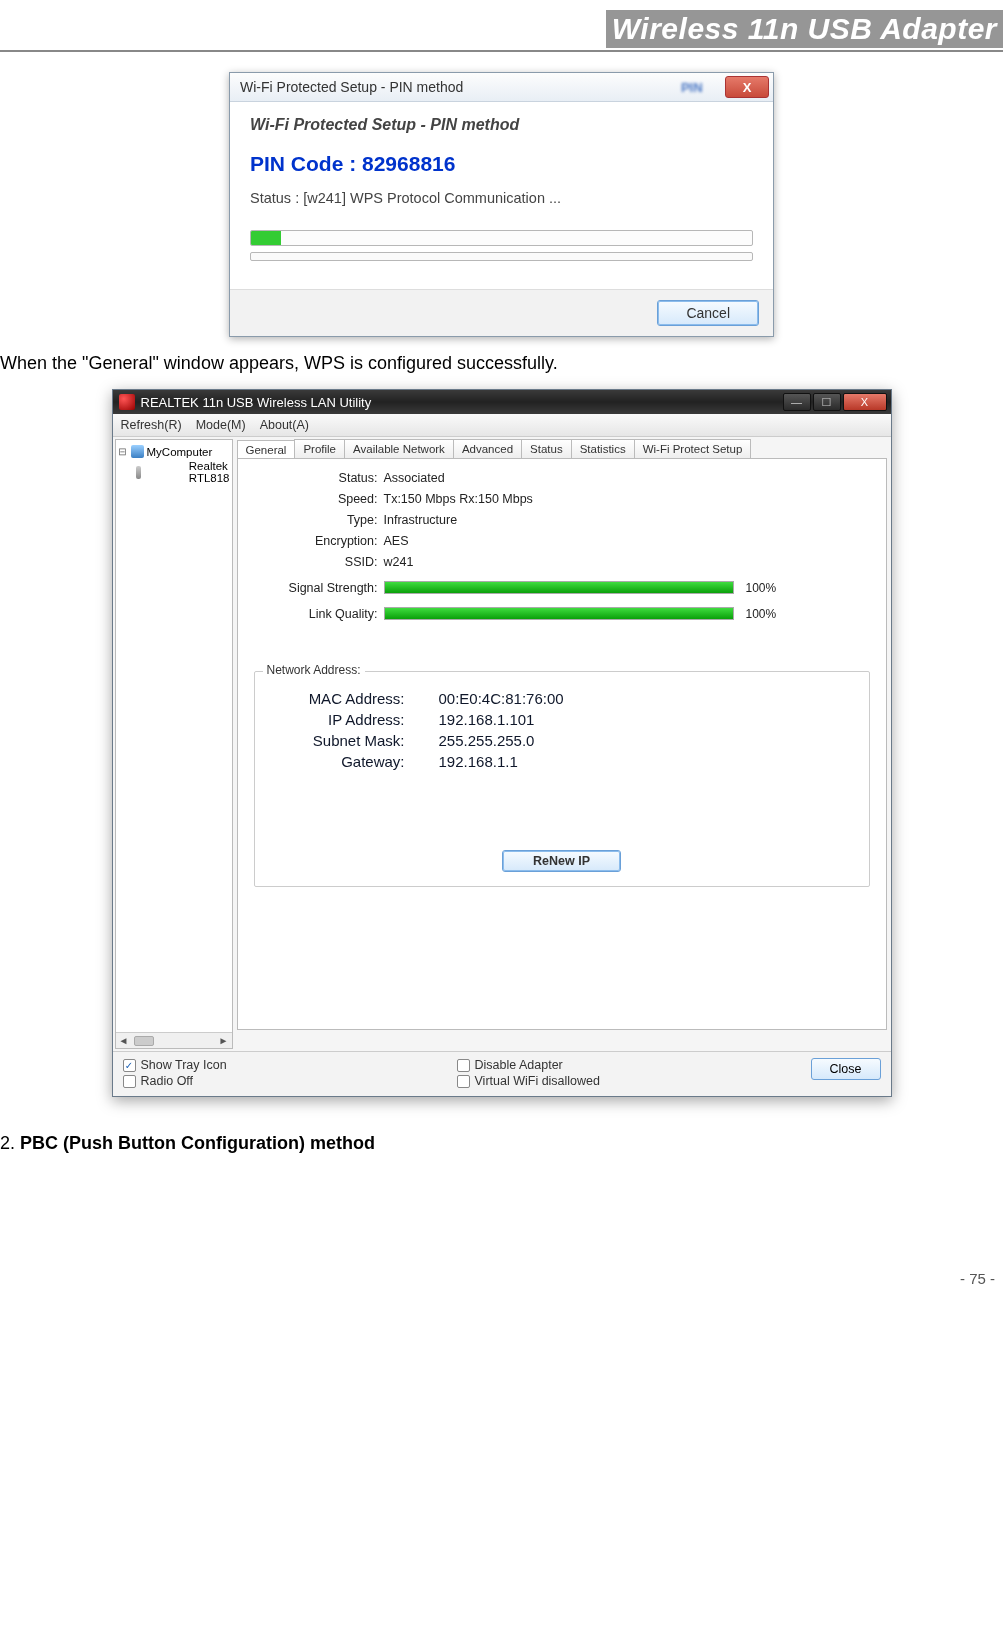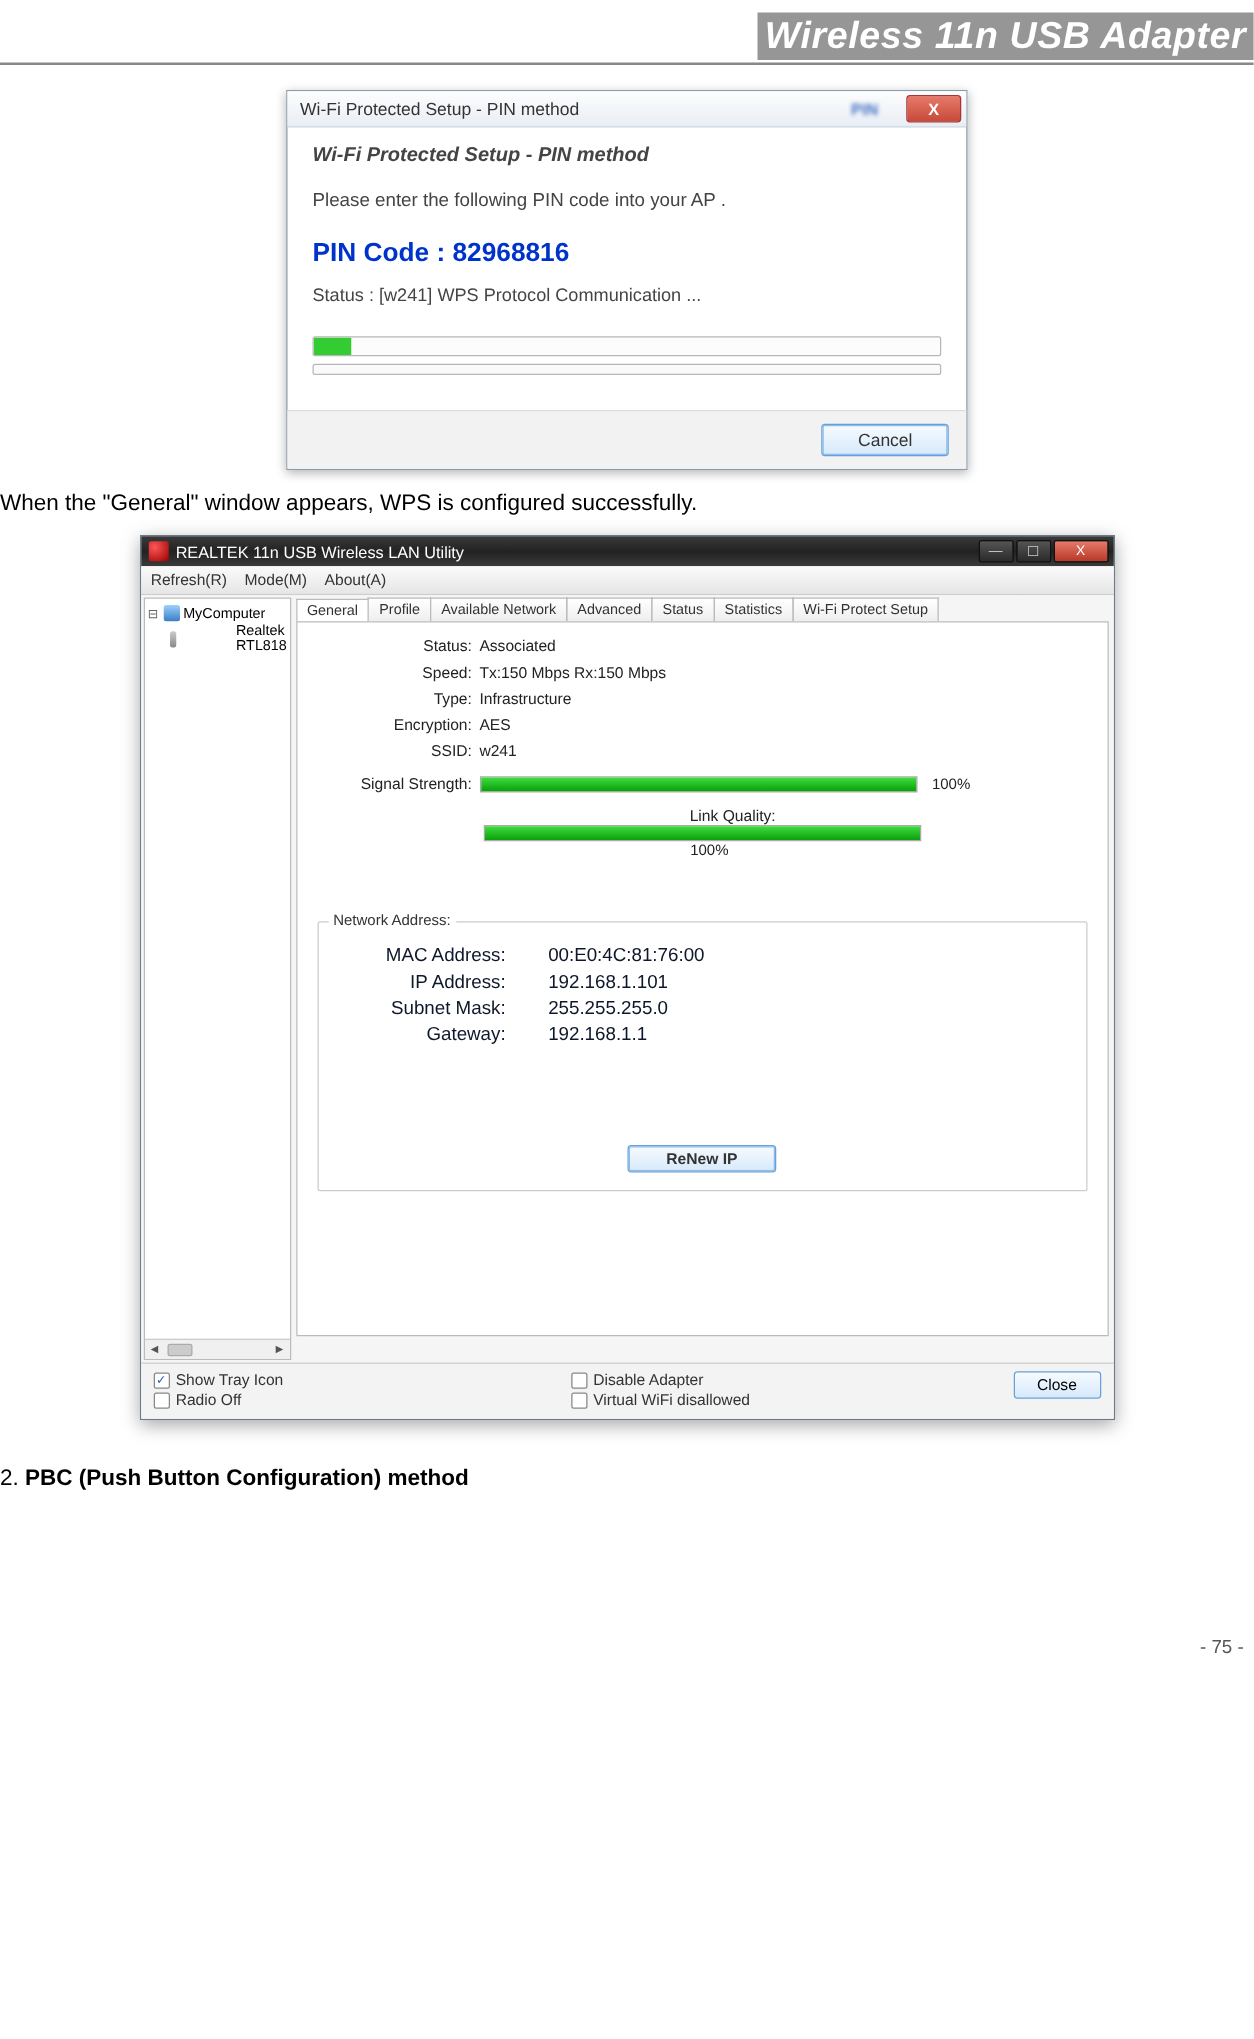--- a/index.html
+++ b/index.html
@@ -256,21 +256,20 @@
     background: #fff;
     padding: 12px 16px 10px 16px;
     height: 572px;
     position: relative;
   }
   .field-row {
     display: flex;
     font-size: 12.5px;
     color: #222;
     margin-bottom: 7px;
-    align-items: center;
   }
   .field-label {
     width: 130px;
     text-align: right;
     padding-right: 6px;
   }
   .field-value { flex: 1; }
   .bar-track {
     border: 1px solid #aaa;
     height: 13px;
@@ -366,21 +365,20 @@
   <div class="dlg1">
     <div class="dlg1-title">
       <span class="dlg1-title-text">Wi-Fi Protected Setup - PIN method</span>
       <span class="dlg-blur">PIN&nbsp;&nbsp;&nbsp;&nbsp;</span>
       <div class="close-btn">
         <span>X</span>
       </div>
     </div>
     <div class="dlg1-body">
       <div class="dlg1-subtitle">Wi-Fi Protected Setup - PIN method</div>
-      <div class="dlg1-text">Please enter the following PIN code into your AP .</div>
       <div class="pin-code">PIN Code :  82968816</div>
       <div class="status-text">Status : [w241] WPS Protocol Communication ...</div>
       <div class="progress-wrap">
         <div class="progress-fill"></div>
       </div>
       <div class="progress-empty"></div>
     </div>
     <div class="dlg1-footer">
       <button class="btn-cancel">Cancel</button>
     </div>
@@ -451,21 +449,21 @@
             <span class="field-label">SSID:</span>
             <span class="field-value">w241</span>
           </div>
           <div class="field-row" style="margin-top:12px;">
             <span class="field-label">Signal Strength:</span>
             <span class="bar-track">
                 <div class="bar-fill"></div>
               </span>
             <span class="pct">100%</span>
           </div>
-          <div class="field-row" style="margin-top:12px;flex-direction:column;">
+          <div class="field-row" style="margin-top:12px;">
             <span class="field-label">Link Quality:</span>
             <span class="bar-track">
                 <div class="bar-fill"></div>
               </span>
             <span class="pct">100%</span>
           </div>
 
           <div class="groupbox">
             <span class="groupbox-title">Network Address:</span>
             <div class="net-row">

